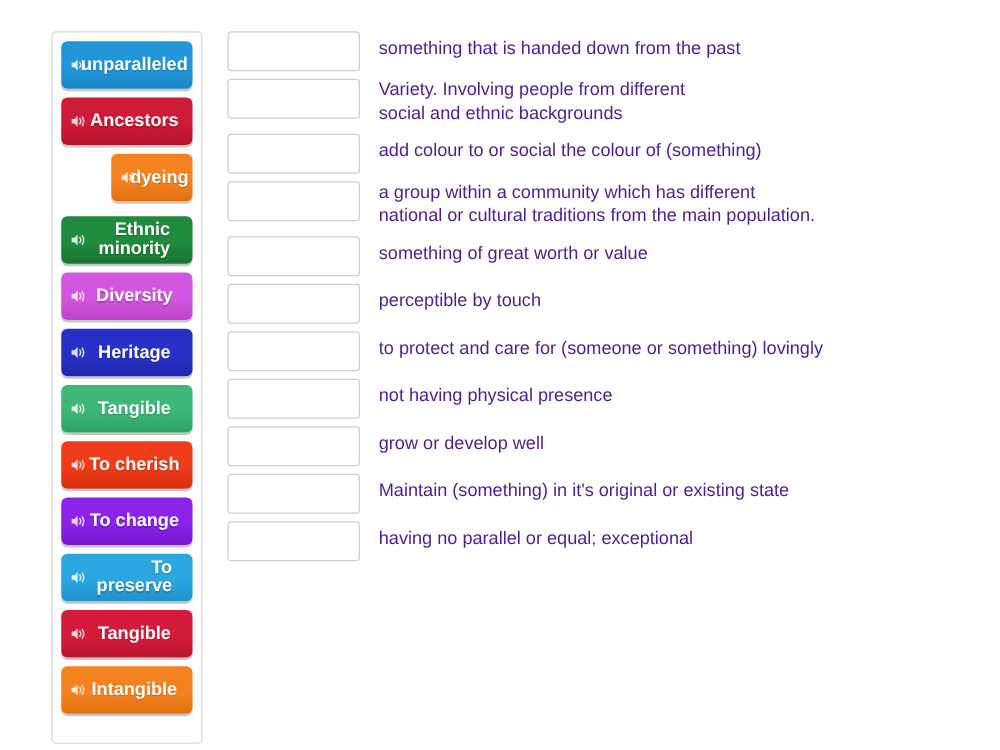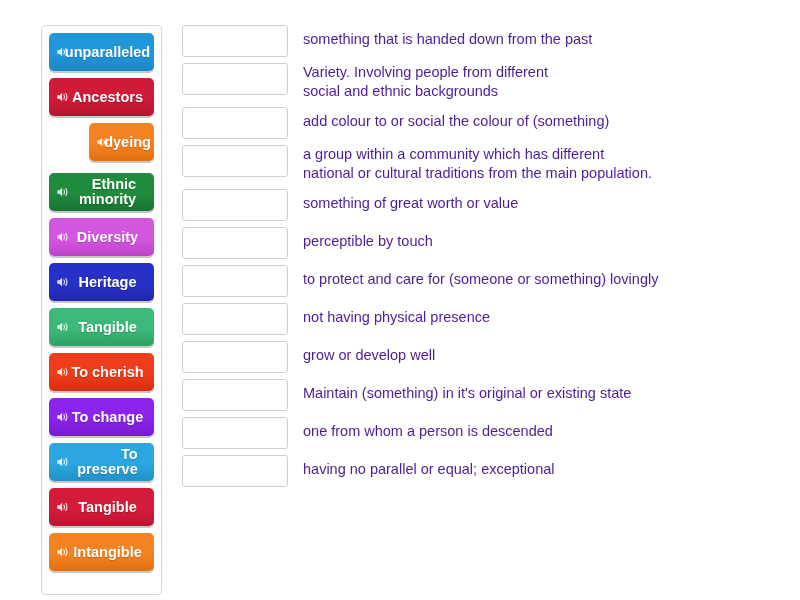--- a/index.html
+++ b/index.html
@@ -252,21 +252,17 @@
       <div class="answer-row">
         <div class="drop-box"></div>
         <div class="definition">grow or develop well</div>
       </div>
       <div class="answer-row">
         <div class="drop-box"></div>
         <div class="definition">Maintain (something) in it's original or existing state</div>
       </div>
       <div class="answer-row">
         <div class="drop-box"></div>
-        <div class="definition">one from whom a person is descended</div>
-      </div>
-      <div class="answer-row">
-        <div class="drop-box"></div>
         <div class="definition">having no parallel or equal; exceptional</div>
       </div>
     </div>
 
 </div>
 
 </body></html>

